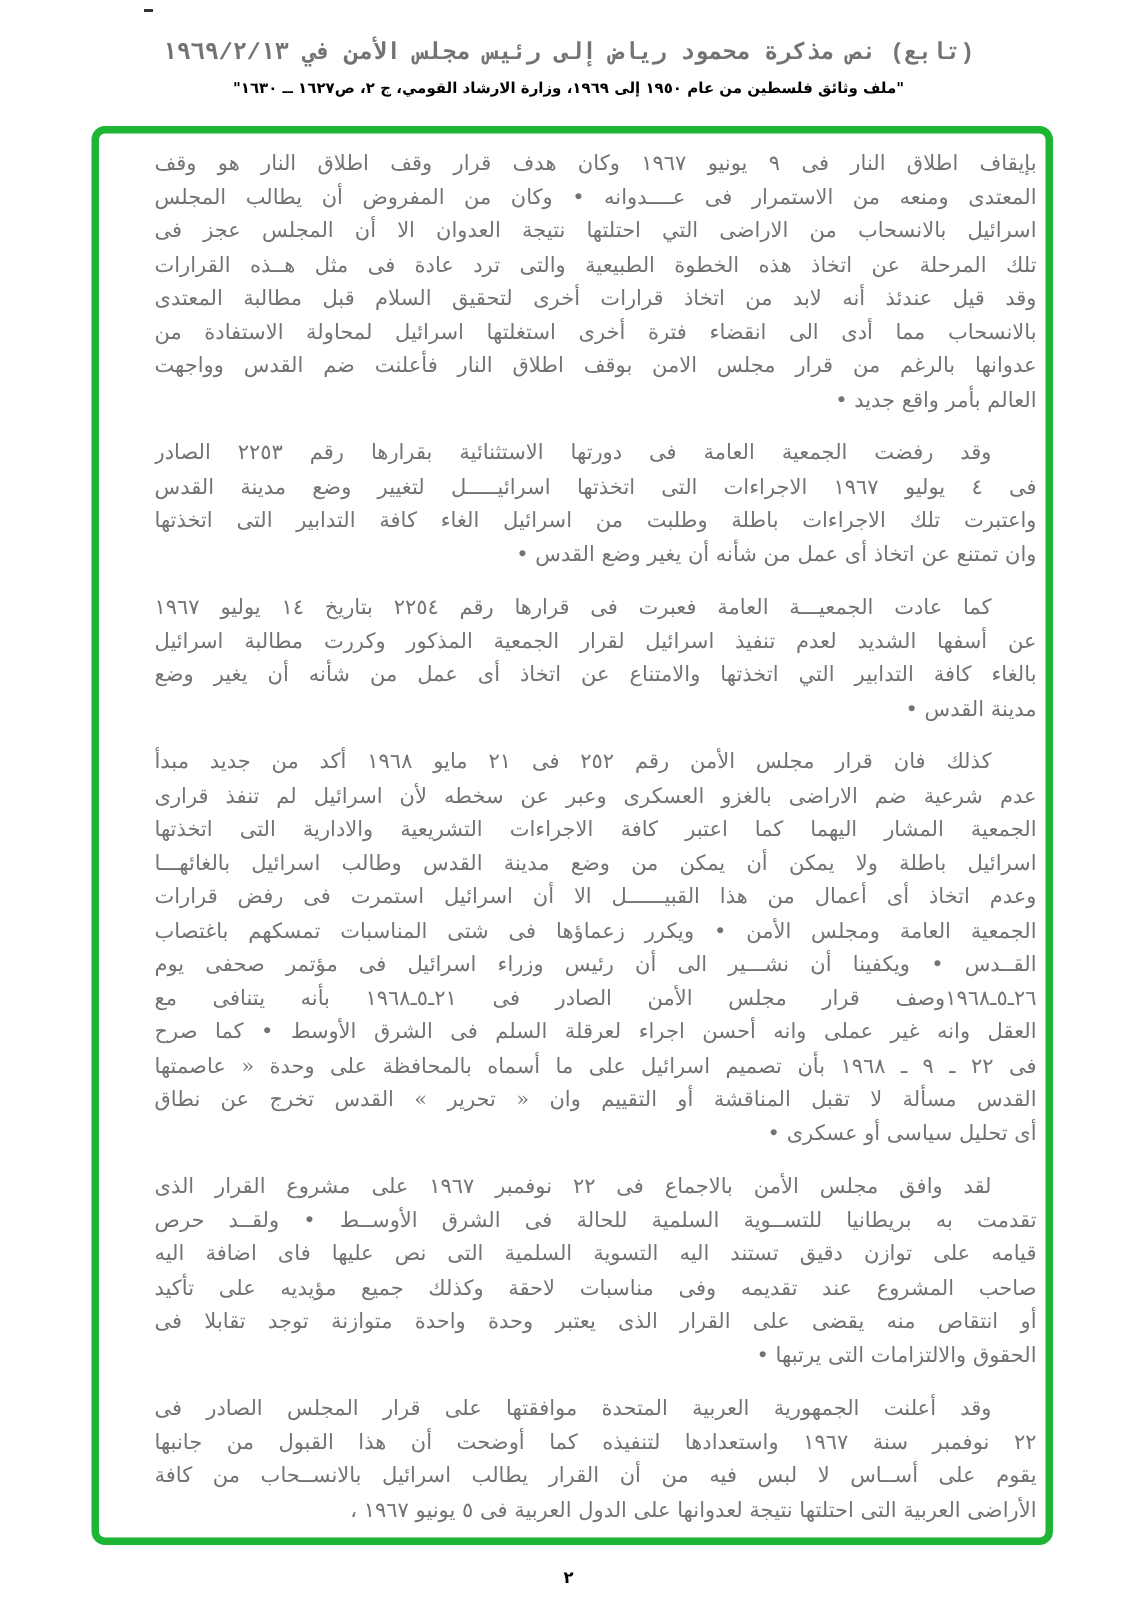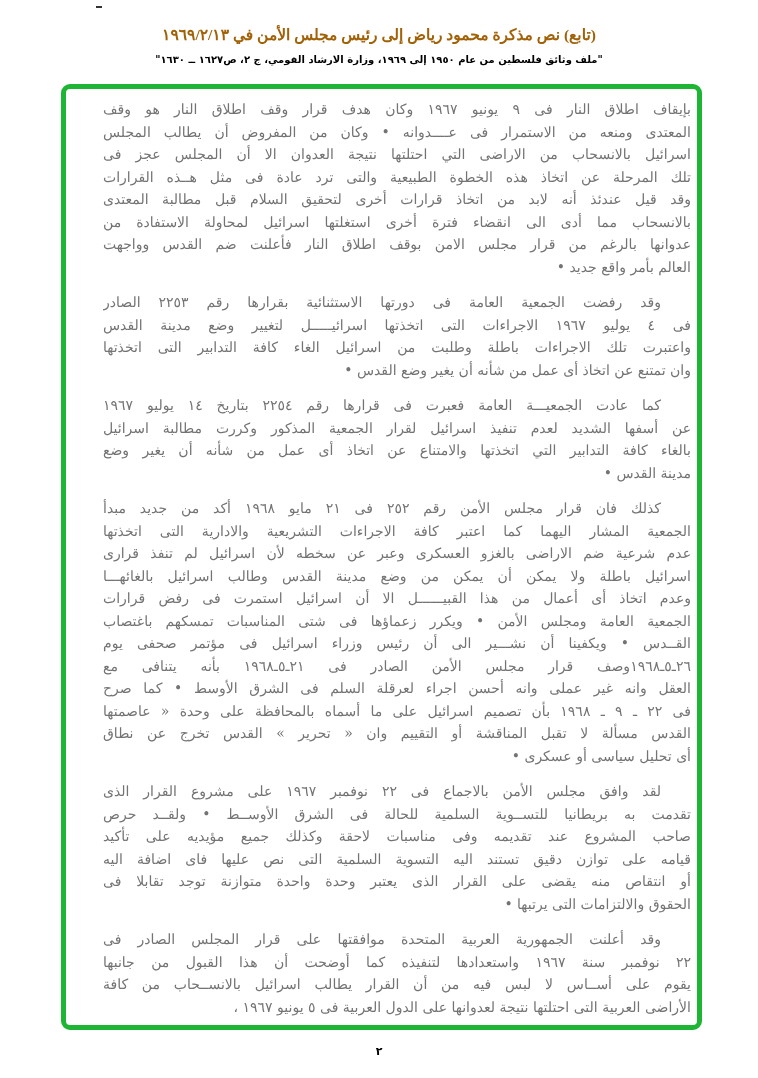--- a/index.html
+++ b/index.html
@@ -22,26 +22,26 @@
       width: 6px;
       height: 2px;
       background: #333;
     }
     .doc-title {
       position: absolute;
       left: 0;
       right: 0;
       top: 24px;
       text-align: center;
-      font-family: Liberation Serif, serif;
+      font-family: Liberation Mono, monospace;
       font-weight: bold;
       font-size: 15.5px;
       line-height: 22px;
       direction: rtl;
-      color: #a16207;
+      color: #737373;
     }
     .doc-source {
       position: absolute;
       left: 0;
       right: 0;
       top: 52px;
       text-align: center;
       font-family: "DejaVu Sans", sans-serif;
       font-weight: bold;
       font-size: 10px;
@@ -131,38 +131,38 @@
 
   <div class="para">
     <span class="line indent">كما عادت الجمعيـــة العامة فعبرت فى قرارها رقم ٢٢٥٤ بتاريخ ١٤ يوليو ١٩٦٧</span>
     <span class="line">عن أسفها الشديد لعدم تنفيذ اسرائيل لقرار الجمعية المذكور وكررت مطالبة اسرائيل</span>
     <span class="line">بالغاء كافة التدابير التي اتخذتها والامتناع عن اتخاذ أى عمل من شأنه أن يغير وضع</span>
     <span class="line last">مدينة القدس •</span>
   </div>
 
   <div class="para">
     <span class="line indent">كذلك فان قرار مجلس الأمن رقم ٢٥٢ فى ٢١ مايو ١٩٦٨ أكد من جديد مبدأ</span>
+    <span class="line">عدم شرعية ضم الاراضى بالغزو العسكرى وعبر عن سخطه لأن اسرائيل لم تنفذ قرارى</span>
     <span class="line">الجمعية المشار اليهما كما اعتبر كافة الاجراءات التشريعية والادارية التى اتخذتها</span>
-    <span class="line">عدم شرعية ضم الاراضى بالغزو العسكرى وعبر عن سخطه لأن اسرائيل لم تنفذ قرارى</span>
     <span class="line">اسرائيل باطلة ولا يمكن أن يمكن من وضع مدينة القدس وطالب اسرائيل بالغائهـــا</span>
     <span class="line">وعدم اتخاذ أى أعمال من هذا القبيــــــل الا أن اسرائيل استمرت فى رفض قرارات</span>
     <span class="line">الجمعية العامة ومجلس الأمن • ويكرر زعماؤها فى شتى المناسبات تمسكهم باغتصاب</span>
     <span class="line">القــدس • ويكفينا أن نشـــير الى أن رئيس وزراء اسرائيل فى مؤتمر صحفى يوم</span>
     <span class="line">٢٦ـ٥ـ١٩٦٨وصف قرار مجلس الأمن الصادر فى ٢١ـ٥ـ١٩٦٨ بأنه يتنافى مع</span>
     <span class="line">العقل وانه غير عملى وانه أحسن اجراء لعرقلة السلم فى الشرق الأوسط • كما صرح</span>
     <span class="line">فى ٢٢ ـ ٩ ـ ١٩٦٨ بأن تصميم اسرائيل على ما أسماه بالمحافظة على وحدة « عاصمتها</span>
     <span class="line">القدس مسألة لا تقبل المناقشة أو التقييم وان « تحرير » القدس تخرج عن نطاق</span>
     <span class="line last">أى تحليل سياسى أو عسكرى •</span>
   </div>
 
   <div class="para">
     <span class="line indent">لقد وافق مجلس الأمن بالاجماع فى ٢٢ نوفمبر ١٩٦٧ على مشروع القرار الذى</span>
     <span class="line">تقدمت به بريطانيا للتســوية السلمية للحالة فى الشرق الأوســط • ولقــد حرص</span>
+    <span class="line">قيامه على توازن دقيق تستند اليه التسوية السلمية التى نص عليها فاى اضافة اليه</span>
     <span class="line">صاحب المشروع عند تقديمه وفى مناسبات لاحقة وكذلك جميع مؤيديه على تأكيد</span>
-    <span class="line">قيامه على توازن دقيق تستند اليه التسوية السلمية التى نص عليها فاى اضافة اليه</span>
     <span class="line">أو انتقاص منه يقضى على القرار الذى يعتبر وحدة واحدة متوازنة توجد تقابلا فى</span>
     <span class="line last">الحقوق والالتزامات التى يرتبها •</span>
   </div>
 
   <div class="para">
     <span class="line indent">وقد أعلنت الجمهورية العربية المتحدة موافقتها على قرار المجلس الصادر فى</span>
     <span class="line">٢٢ نوفمبر سنة ١٩٦٧ واستعدادها لتنفيذه كما أوضحت أن هذا القبول من جانبها</span>
     <span class="line">يقوم على أســاس لا لبس فيه من أن القرار يطالب اسرائيل بالانســحاب من كافة</span>
     <span class="line last">الأراضى العربية التى احتلتها نتيجة لعدوانها على الدول العربية فى ٥ يونيو ١٩٦٧ ،</span>
   </div>

